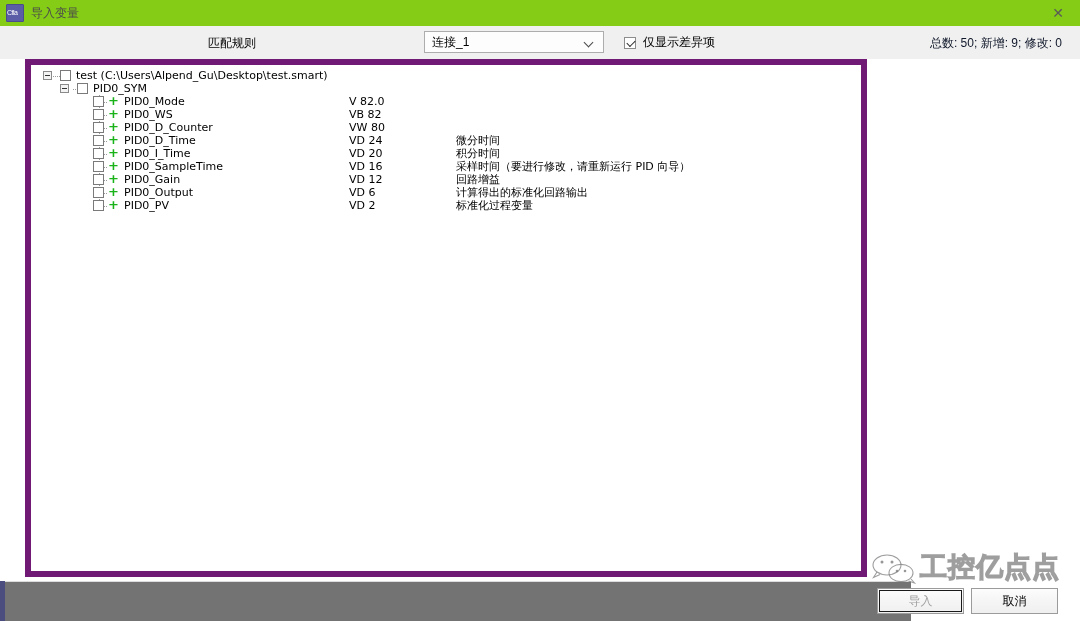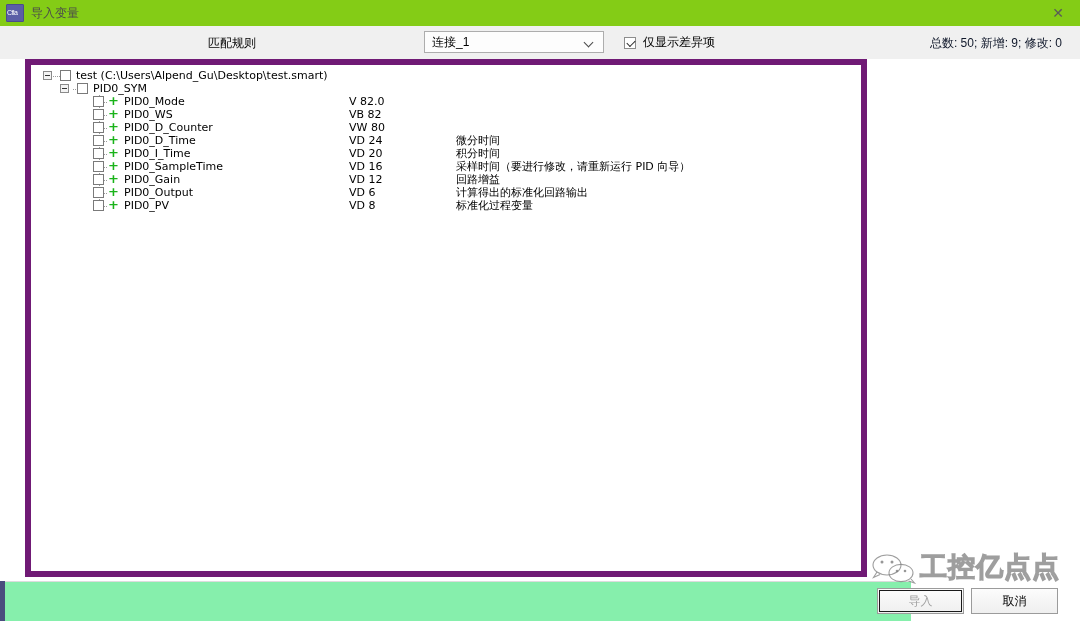--- a/index.html
+++ b/index.html
@@ -149,21 +149,21 @@
     background-size:2px 1px;
   }
   .hline2{
     position:absolute;width:6px;height:1px;top:7px;left:42px;
     background-image:linear-gradient(to right,#9a9a9a 1px,transparent 1px);
     background-size:2px 1px;
   }
   
   #bottombar{
     position:absolute;left:0;top:581px;width:911px;height:40px;
-    background:#86efac;
+    background:#737373;
     border-top:1px solid #dcdcdc;
   }
   #bottombar::before{
     content:"";position:absolute;left:0;top:-1px;width:5px;height:41px;
     background:#4a4d7e;
   }
   .btn{
     position:absolute;top:6px;height:26px;
     border:1px solid #9b9b9b;
     background:linear-gradient(#fcfcfc,#efefef);
@@ -307,21 +307,21 @@
         <span class="plus" style="left:77px">+</span>
         <span class="nm" style="left:93px">PID0_Output</span>
         <span class="addr">VD 6</span>
         <span class="cmt">计算得出的标准化回路输出</span>
       </div>
       <div class="row">
         <span class="hline" style="left:69px"></span>
         <span class="cb" style="left:62px"></span>
         <span class="plus" style="left:77px">+</span>
         <span class="nm" style="left:93px">PID0_PV</span>
-        <span class="addr">VD 8</span>
+        <span class="addr">VD 2</span>
         <span class="cmt">标准化过程变量</span>
       </div>
     </div>
 </div>
 
 <div id="bottombar">
   <div class="btn" id="btn-import">导入</div>
   <div class="btn" id="btn-cancel">取消</div>
 </div>
 

